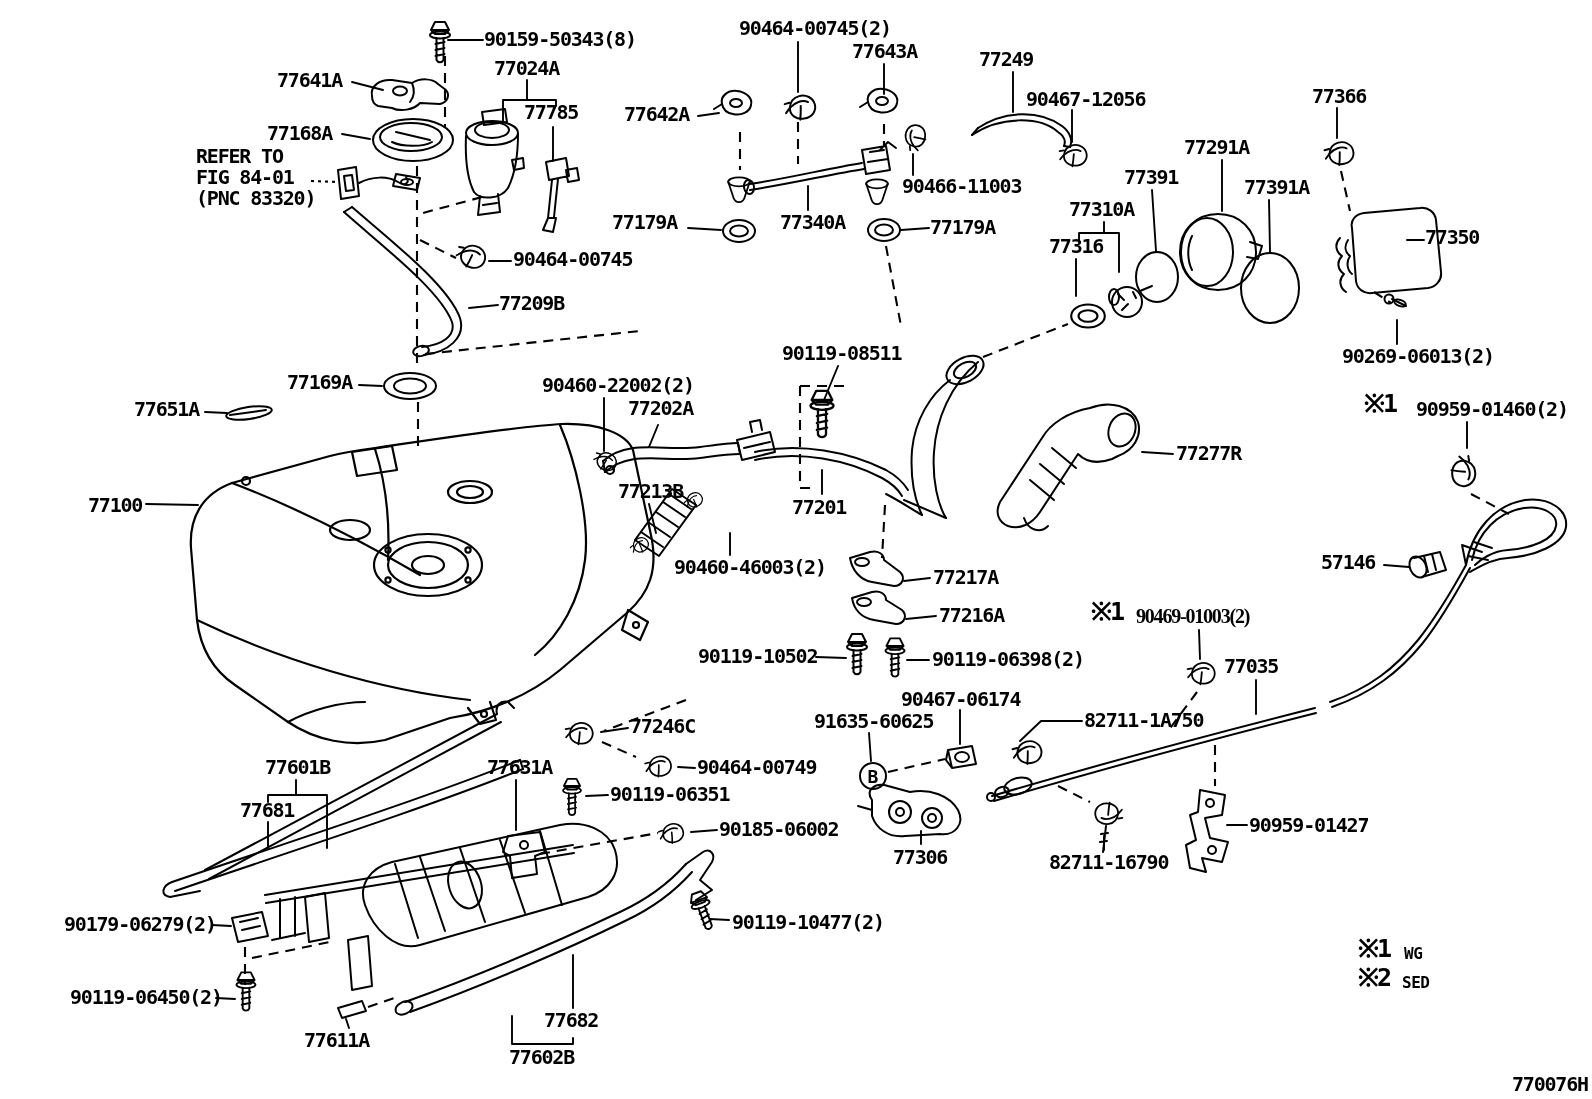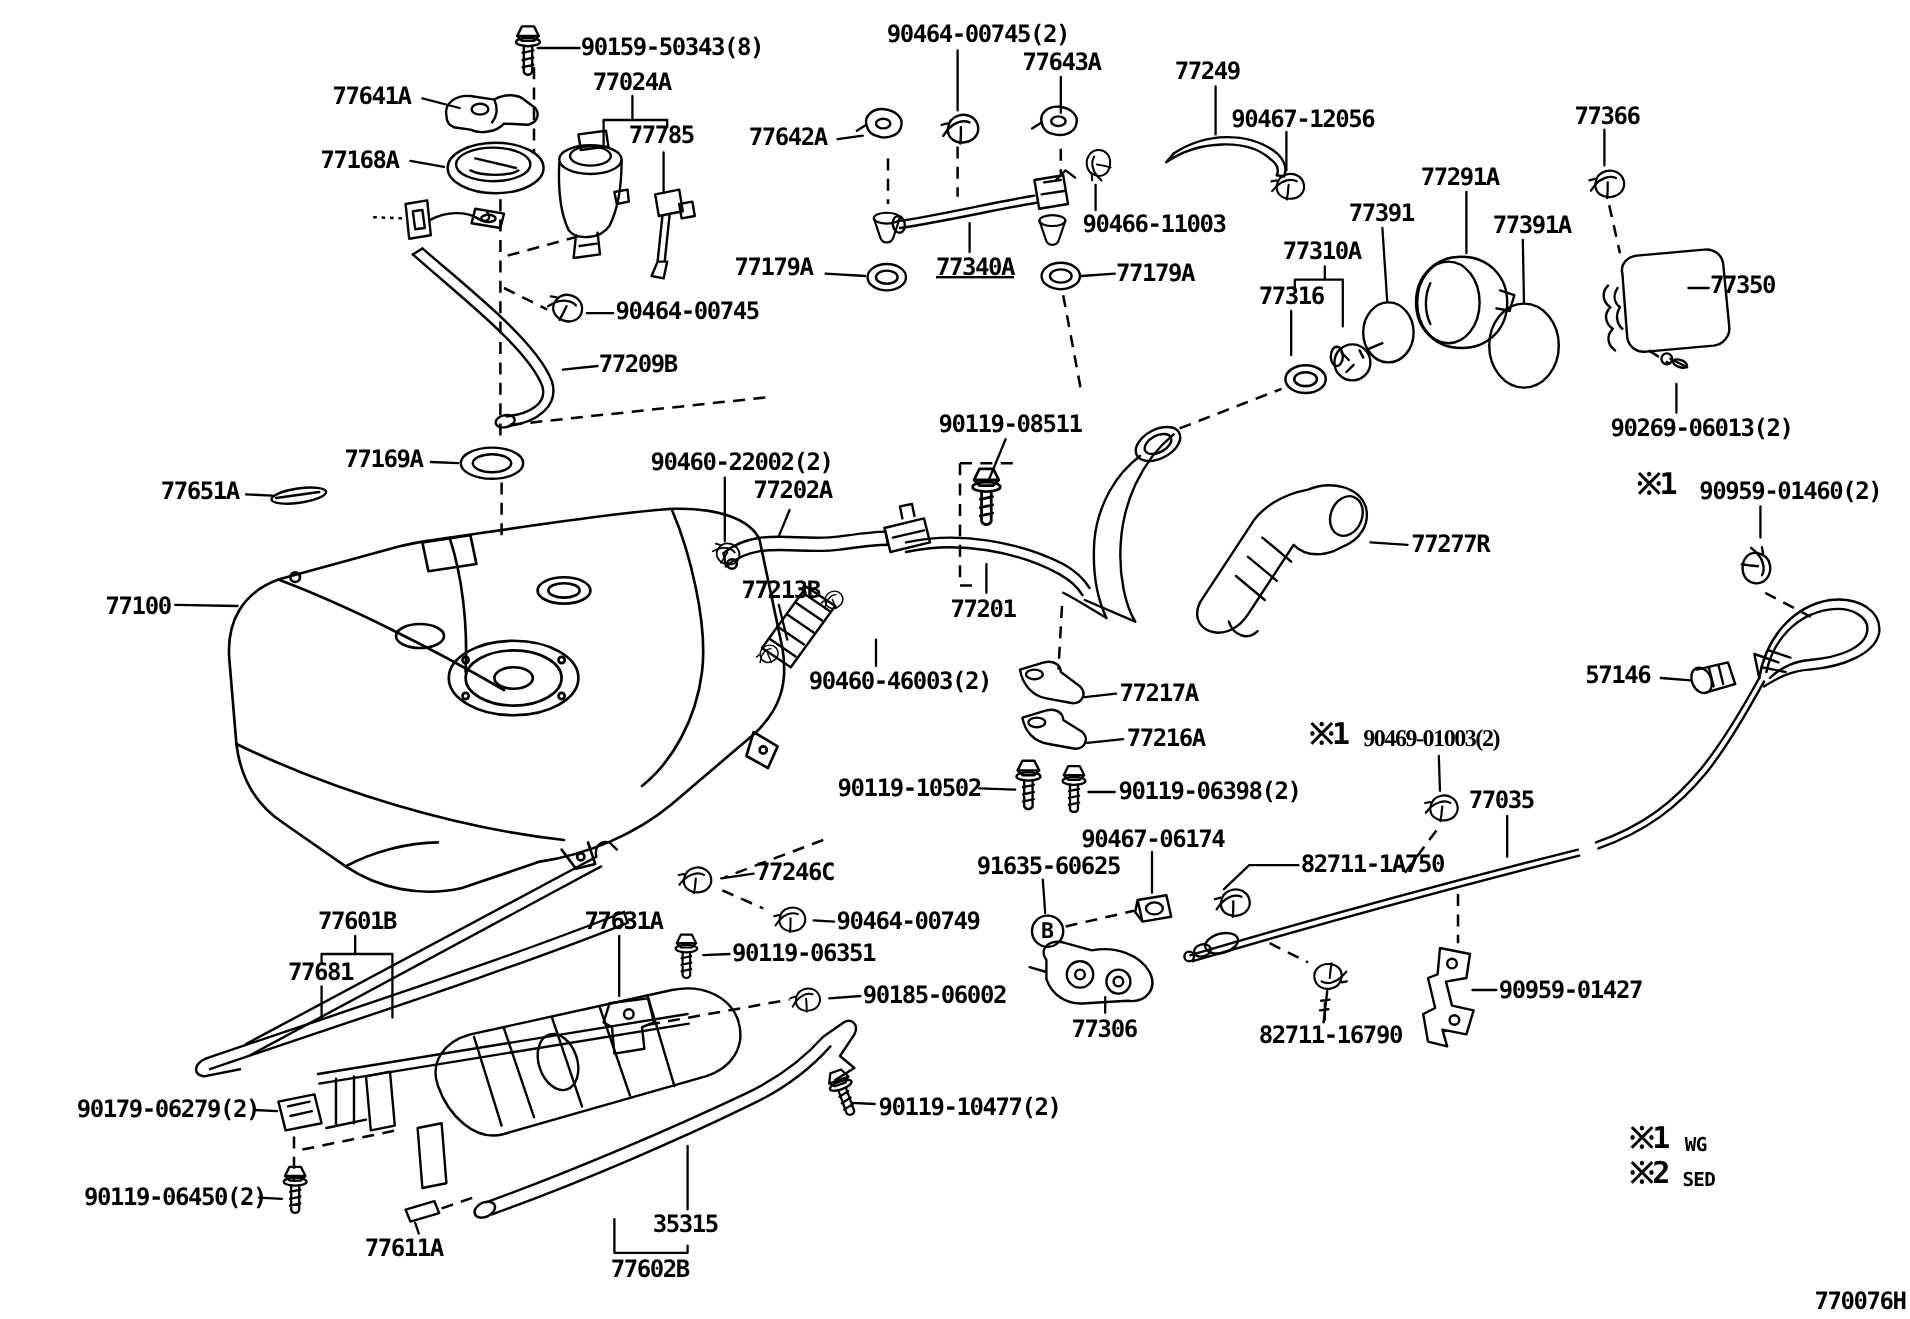--- a/index.html
+++ b/index.html
@@ -382,31 +382,34 @@
         <use href="#clamp" transform="translate(672,833) rotate(-20) scale(0.8)"></use>
       </g>
 </svg>
 
 <div id="label-layer">
       <div class="lbl" style="left: 484px; top: 29px;">90159-50343(8)</div>
       <div class="lbl" style="left: 277px; top: 70px;">77641A</div>
       <div class="lbl" style="left: 494px; top: 58px;">77024A</div>
       <div class="lbl" style="left: 524px; top: 102px;">77785</div>
       <div class="lbl" style="left: 267px; top: 123px;">77168A</div>
+      <div class="lbl" style="left: 196px; top: 146px;">REFER TO
+FIG 84-01
+(PNC 83320)</div>
       <div class="lbl" style="left: 513px; top: 249px;">90464-00745</div>
       <div class="lbl" style="left: 499px; top: 293px;">77209B</div>
       <div class="lbl" style="left: 739px; top: 18px;">90464-00745(2)</div>
       <div class="lbl" style="left: 852px; top: 41px;">77643A</div>
       <div class="lbl" style="left: 979px; top: 49px;">77249</div>
       <div class="lbl" style="left: 624px; top: 104px;">77642A</div>
       <div class="lbl" style="left: 1026px; top: 89px; text-align: right;">90467-12056</div>
       <div class="lbl" style="left: 1312px; top: 86px;">77366</div>
       <div class="lbl" style="left: 902px; top: 176px;">90466-11003</div>
       <div class="lbl" style="left: 612px; top: 212px;">77179A</div>
-      <div class="lbl" style="left: 780px; top: 212px; text-decoration: underline;">77340A</div>
+      <div class="lbl" style="left: 780px; top: 212px;">77340A</div>
       <div class="lbl" style="left: 930px; top: 217px;">77179A</div>
       <div class="lbl" style="left: 1184px; top: 137px;">77291A</div>
       <div class="lbl" style="left: 1124px; top: 167px;">77391</div>
       <div class="lbl" style="left: 1244px; top: 177px;">77391A</div>
       <div class="lbl" style="left: 1069px; top: 199px;">77310A</div>
       <div class="lbl" style="left: 1049px; top: 236px;">77316</div>
       <div class="lbl" style="left: 1425px; top: 227px;">77350</div>
       <div class="lbl" style="left: 1342px; top: 346px;">90269-06013(2)</div>
       <div class="lbl sym" style="left: 1364px; top: 392px;">※1</div>
       <div class="lbl" style="left: 1416px; top: 399px;">90959-01460(2)</div>
@@ -439,21 +442,21 @@
       <div class="lbl" style="left: 240px; top: 800px;">77681</div>
       <div class="lbl" style="left: 719px; top: 819px;">90185-06002</div>
       <div class="lbl circled" style="left: 859px; top: 762px;">B</div>
       <div class="lbl" style="left: 893px; top: 847px;">77306</div>
       <div class="lbl" style="left: 1049px; top: 852px;">82711-16790</div>
       <div class="lbl" style="left: 1249px; top: 815px;">90959-01427</div>
       <div class="lbl" style="left: 64px; top: 914px;">90179-06279(2)</div>
       <div class="lbl" style="left: 732px; top: 912px;">90119-10477(2)</div>
       <div class="lbl" style="left: 70px; top: 987px;">90119-06450(2)</div>
       <div class="lbl" style="left: 304px; top: 1030px;">77611A</div>
-      <div class="lbl" style="left: 544px; top: 1010px;">35315</div>
+      <div class="lbl" style="left: 544px; top: 1010px;">77682</div>
       <div class="lbl" style="left: 509px; top: 1047px;">77602B</div>
       <div class="lbl sym" style="left: 1358px; top: 937px;">※1</div>
       <div class="lbl small" style="left: 1404px; top: 943px;">WG</div>
       <div class="lbl sym" style="left: 1358px; top: 966px;">※2</div>
       <div class="lbl small" style="left: 1402px; top: 972px;">SED</div>
       <div class="lbl" style="left: 1512px; top: 1074px;">770076H</div>
     </div>
 
 </div>
 

